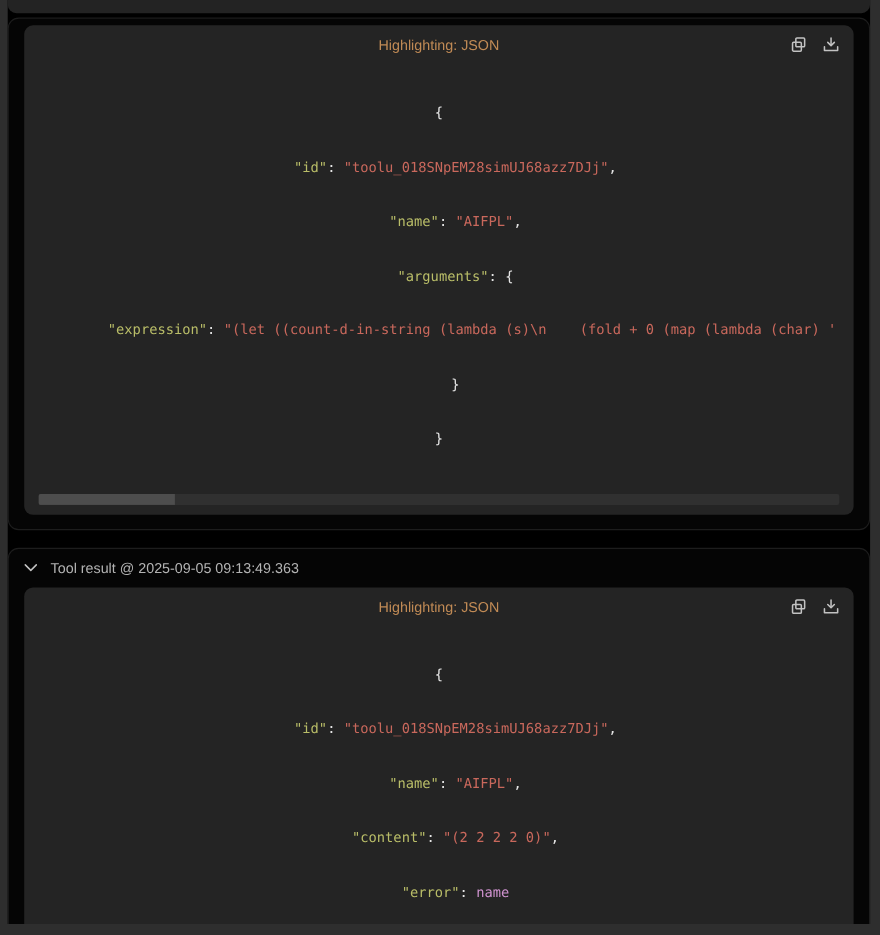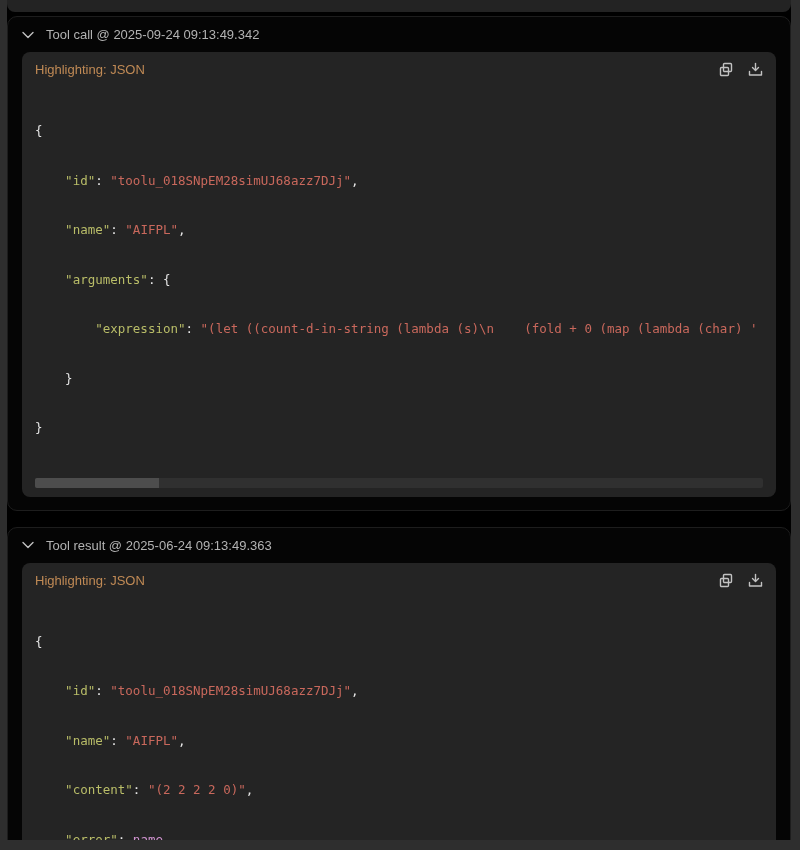--- a/index.html
+++ b/index.html
@@ -25,21 +25,21 @@
     display:flex; align-items:center;
     padding:10px 14px 4px 13px;
     font-size:13px; color:#b3b3b3;
   }
   .chev { display:flex; margin-right:11px; }
   .icon-btn { display:flex; cursor:pointer; background:none; border:none; padding:0; }
   svg.ic { stroke:#c2c2c2; fill:none; stroke-width:1.4; stroke-linecap:round; stroke-linejoin:round; }
 
   .code-block {
     position:relative; background:#242424; border-radius:8px;
-    margin:6px 14px 13px 14px; padding:10px 13px 9px 13px;
+    margin:6px 14px 13px 14px; padding:10px 13px 9px 13px;text-align:center;
   }
   .hl-label { font-size:13px; color:#c08a55; margin-bottom:13px; }
   .block-icons { position:absolute; top:10px; right:13px; display:flex; gap:14px; }
   .code-lines {
     font-family:"DejaVu Sans Mono", monospace; font-size:12.5px;
     line-height:16.5px; white-space:pre; overflow:hidden; color:#e6e6e6;
   }
   .code-line { height:16.5px; }
   .seg-punct { color:#e6e6e6; }
   .seg-plain { color:#e6e6e6; }
@@ -51,28 +51,20 @@
   .hscroll-thumb { height:100%; width:17%; background:#4d4d4d; }
 </style>
 </head>
 <body>
 
 <div class="chat">
 
   <div class="prev-block"></div>
 
   <div class="card first">
-    <div class="card-header">
-      <span class="chev">
-        <svg class="ic" width="14" height="14" viewBox="0 0 14 14">
-            <polyline points="2,4.5 7,9.5 12,4.5"></polyline>
-          </svg>
-      </span>
-      <span>Tool call @ 2025-09-24 09:13:49.342</span>
-    </div>
     <div class="code-block">
       <div class="hl-label">Highlighting: JSON</div>
       <div class="block-icons">
         <button class="icon-btn">
           <svg class="ic" width="15" height="15" viewBox="0 0 15 15">
               <rect x="4.5" y="1.5" width="8" height="8" rx="1"></rect>
               <rect x="1.5" y="5.5" width="8" height="8" rx="1"></rect>
             </svg>
         </button>
         <button class="icon-btn">
@@ -98,21 +90,21 @@
     </div>
   </div>
 
   <div class="card">
     <div class="card-header">
       <span class="chev">
         <svg class="ic" width="14" height="14" viewBox="0 0 14 14">
             <polyline points="2,4.5 7,9.5 12,4.5"></polyline>
           </svg>
       </span>
-      <span>Tool result @ 2025-06-24 09:13:49.363</span>
+      <span>Tool result @ 2025-09-05 09:13:49.363</span>
     </div>
     <div class="code-block">
       <div class="hl-label">Highlighting: JSON</div>
       <div class="block-icons">
         <button class="icon-btn">
           <svg class="ic" width="15" height="15" viewBox="0 0 15 15">
               <rect x="4.5" y="1.5" width="8" height="8" rx="1"></rect>
               <rect x="1.5" y="5.5" width="8" height="8" rx="1"></rect>
             </svg>
         </button>

